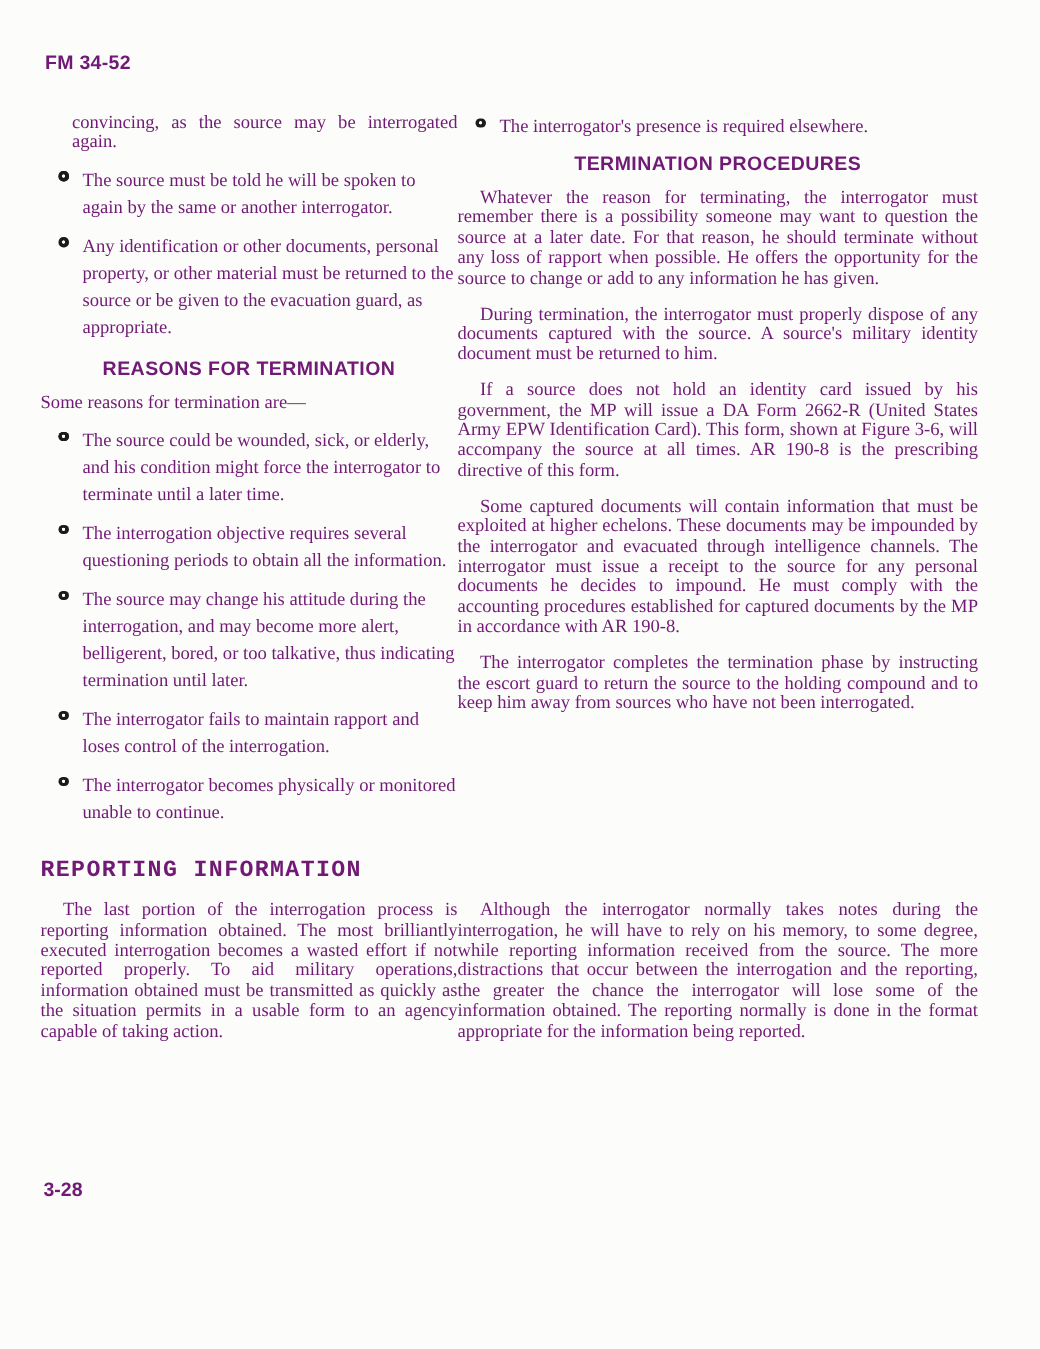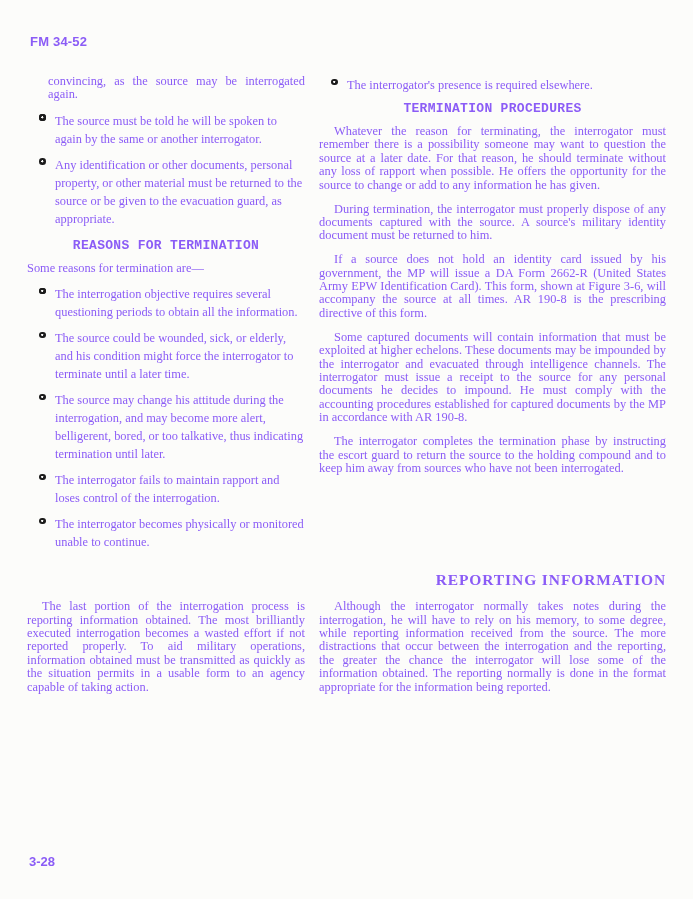--- a/index.html
+++ b/index.html
@@ -2,65 +2,65 @@
 <html><head>
 <meta charset="utf-8">
 <style>
   html,body { margin:0; padding:0; background:#d8d8d8; }
   .page {
     width:693px; height:899px;
     background:#fcfcfa;
     position:relative;
     box-sizing:border-box;
     padding:34px 27px 0 27px;
-    color:#8b5cf6;
+    color:#701a75;
     font-family:"Liberation Serif", serif;
     overflow:hidden;
   }
   .running-header {
     font-family:"Liberation Sans", sans-serif;
     font-weight:700; font-size:13px;
     margin:0 0 26px 3px;
     letter-spacing:0.2px;
   }
-  .cols { display:flex; gap:14px; }
+  .cols { display:flex; }
   .col-left  { width:278px; flex:0 0 278px; }
   .col-right { width:347px; flex:0 0 347px; }
   p { margin:0; }
   .body-text, .bullet-text {
     font-size:12.4px;
     line-height:13.4px;
     text-align:justify;
   }
   .continuation { padding-left:21px; margin-bottom:9px; }
   .bullet-item { position:relative; padding-left:28px; margin-bottom:8px; }
   .bullet-item .dot {
     position:absolute; left:12px; top:3.5px;
     width:6.5px; height:6.5px; border-radius:50%;
     background:radial-gradient(circle at 48% 48%, #fcfcfa 0px, #fcfcfa 0.9px, #1b1b1b 1.3px);
   }
   .sans-heading {
-    font-family:Liberation Mono, monospace;
+    font-family:Liberation Sans, sans-serif;
     font-size:13px; font-weight:700;
     text-align:center;
     letter-spacing:0.3px;
     margin:11px 0 9px 0;
   }
   .col-right .sans-heading { margin-top:6px; }
   .flush-para { margin-bottom:9px; }
   .indent-para { text-indent:15px; margin-bottom:10.5px; }
   .serif-heading {
-    font-family:Liberation Serif, serif;
+    font-family:Liberation Mono, monospace;
     font-size:15.5px; font-weight:700;
-    text-align:right;
+    text-align:left;
     letter-spacing:0.9px;
     margin:13px 0 11px 0;
   }
   .page-number {
-    position:absolute; left:29px; top:854px;
+    position:absolute; left:29px; top:785px;
     font-family:"Liberation Sans", sans-serif;
     font-weight:700; font-size:13px;
   }
 </style>
 </head>
 <body>
 
 <div class="page">
 
   <div class="running-header">FM 34-52</div>
@@ -84,25 +84,25 @@
 
       <h2 class="sans-heading">REASONS FOR TERMINATION</h2>
 
       <p class="body-text flush-para">Some reasons for termination are—</p>
 
       <div class="bullet-item">
         <span class="dot"></span>
       </div>
       <div class="bullet-item">
         <span class="dot"></span>
-        <span class="bullet-text">The interrogation objective requires several questioning periods to obtain all the information.</span>
+        <span class="bullet-text">The source could be wounded, sick, or elderly, and his condition might force the interrogator to terminate until a later time.</span>
       </div>
       <div class="bullet-item">
         <span class="dot"></span>
-        <span class="bullet-text">The source could be wounded, sick, or elderly, and his condition might force the interrogator to terminate until a later time.</span>
+        <span class="bullet-text">The interrogation objective requires several questioning periods to obtain all the information.</span>
       </div>
       <div class="bullet-item">
         <span class="dot"></span>
         <span class="bullet-text">The source may change his attitude during the interrogation, and may become more alert, belligerent, bored, or too talkative, thus indicating termination until later.</span>
       </div>
       <div class="bullet-item">
         <span class="dot"></span>
         <span class="bullet-text">The interrogator fails to maintain rapport and loses control of the interrogation.</span>
       </div>
       <div class="bullet-item">

